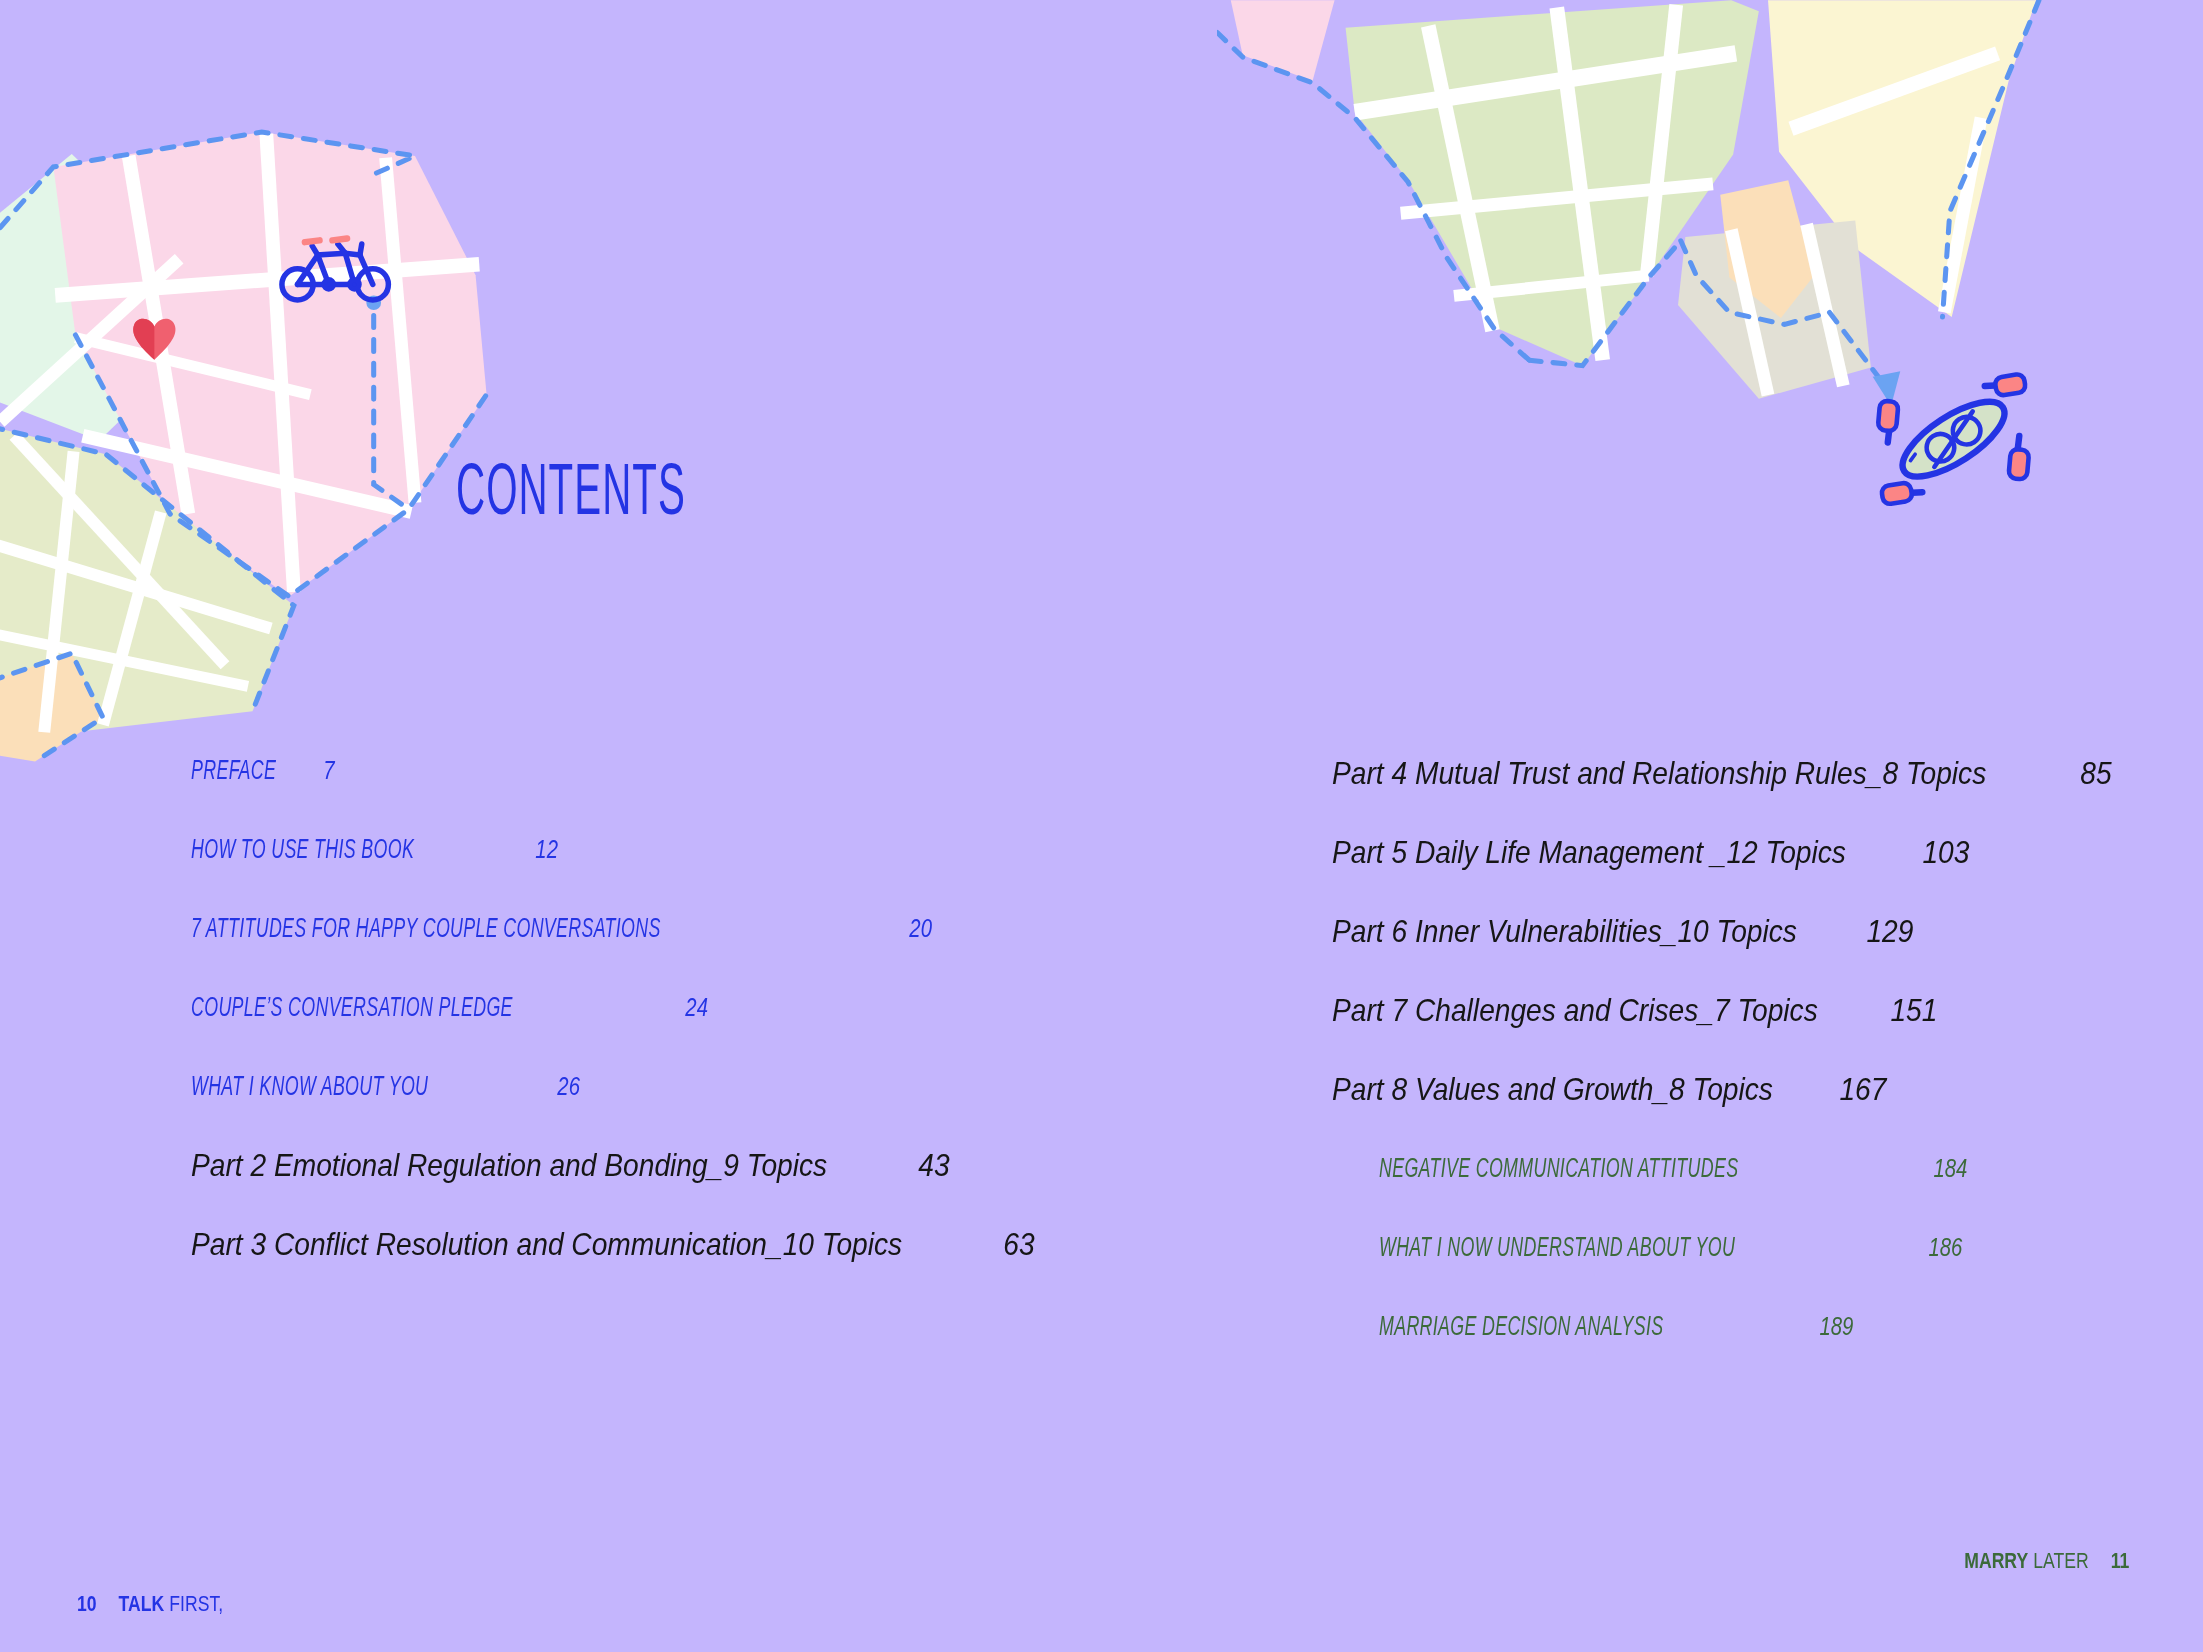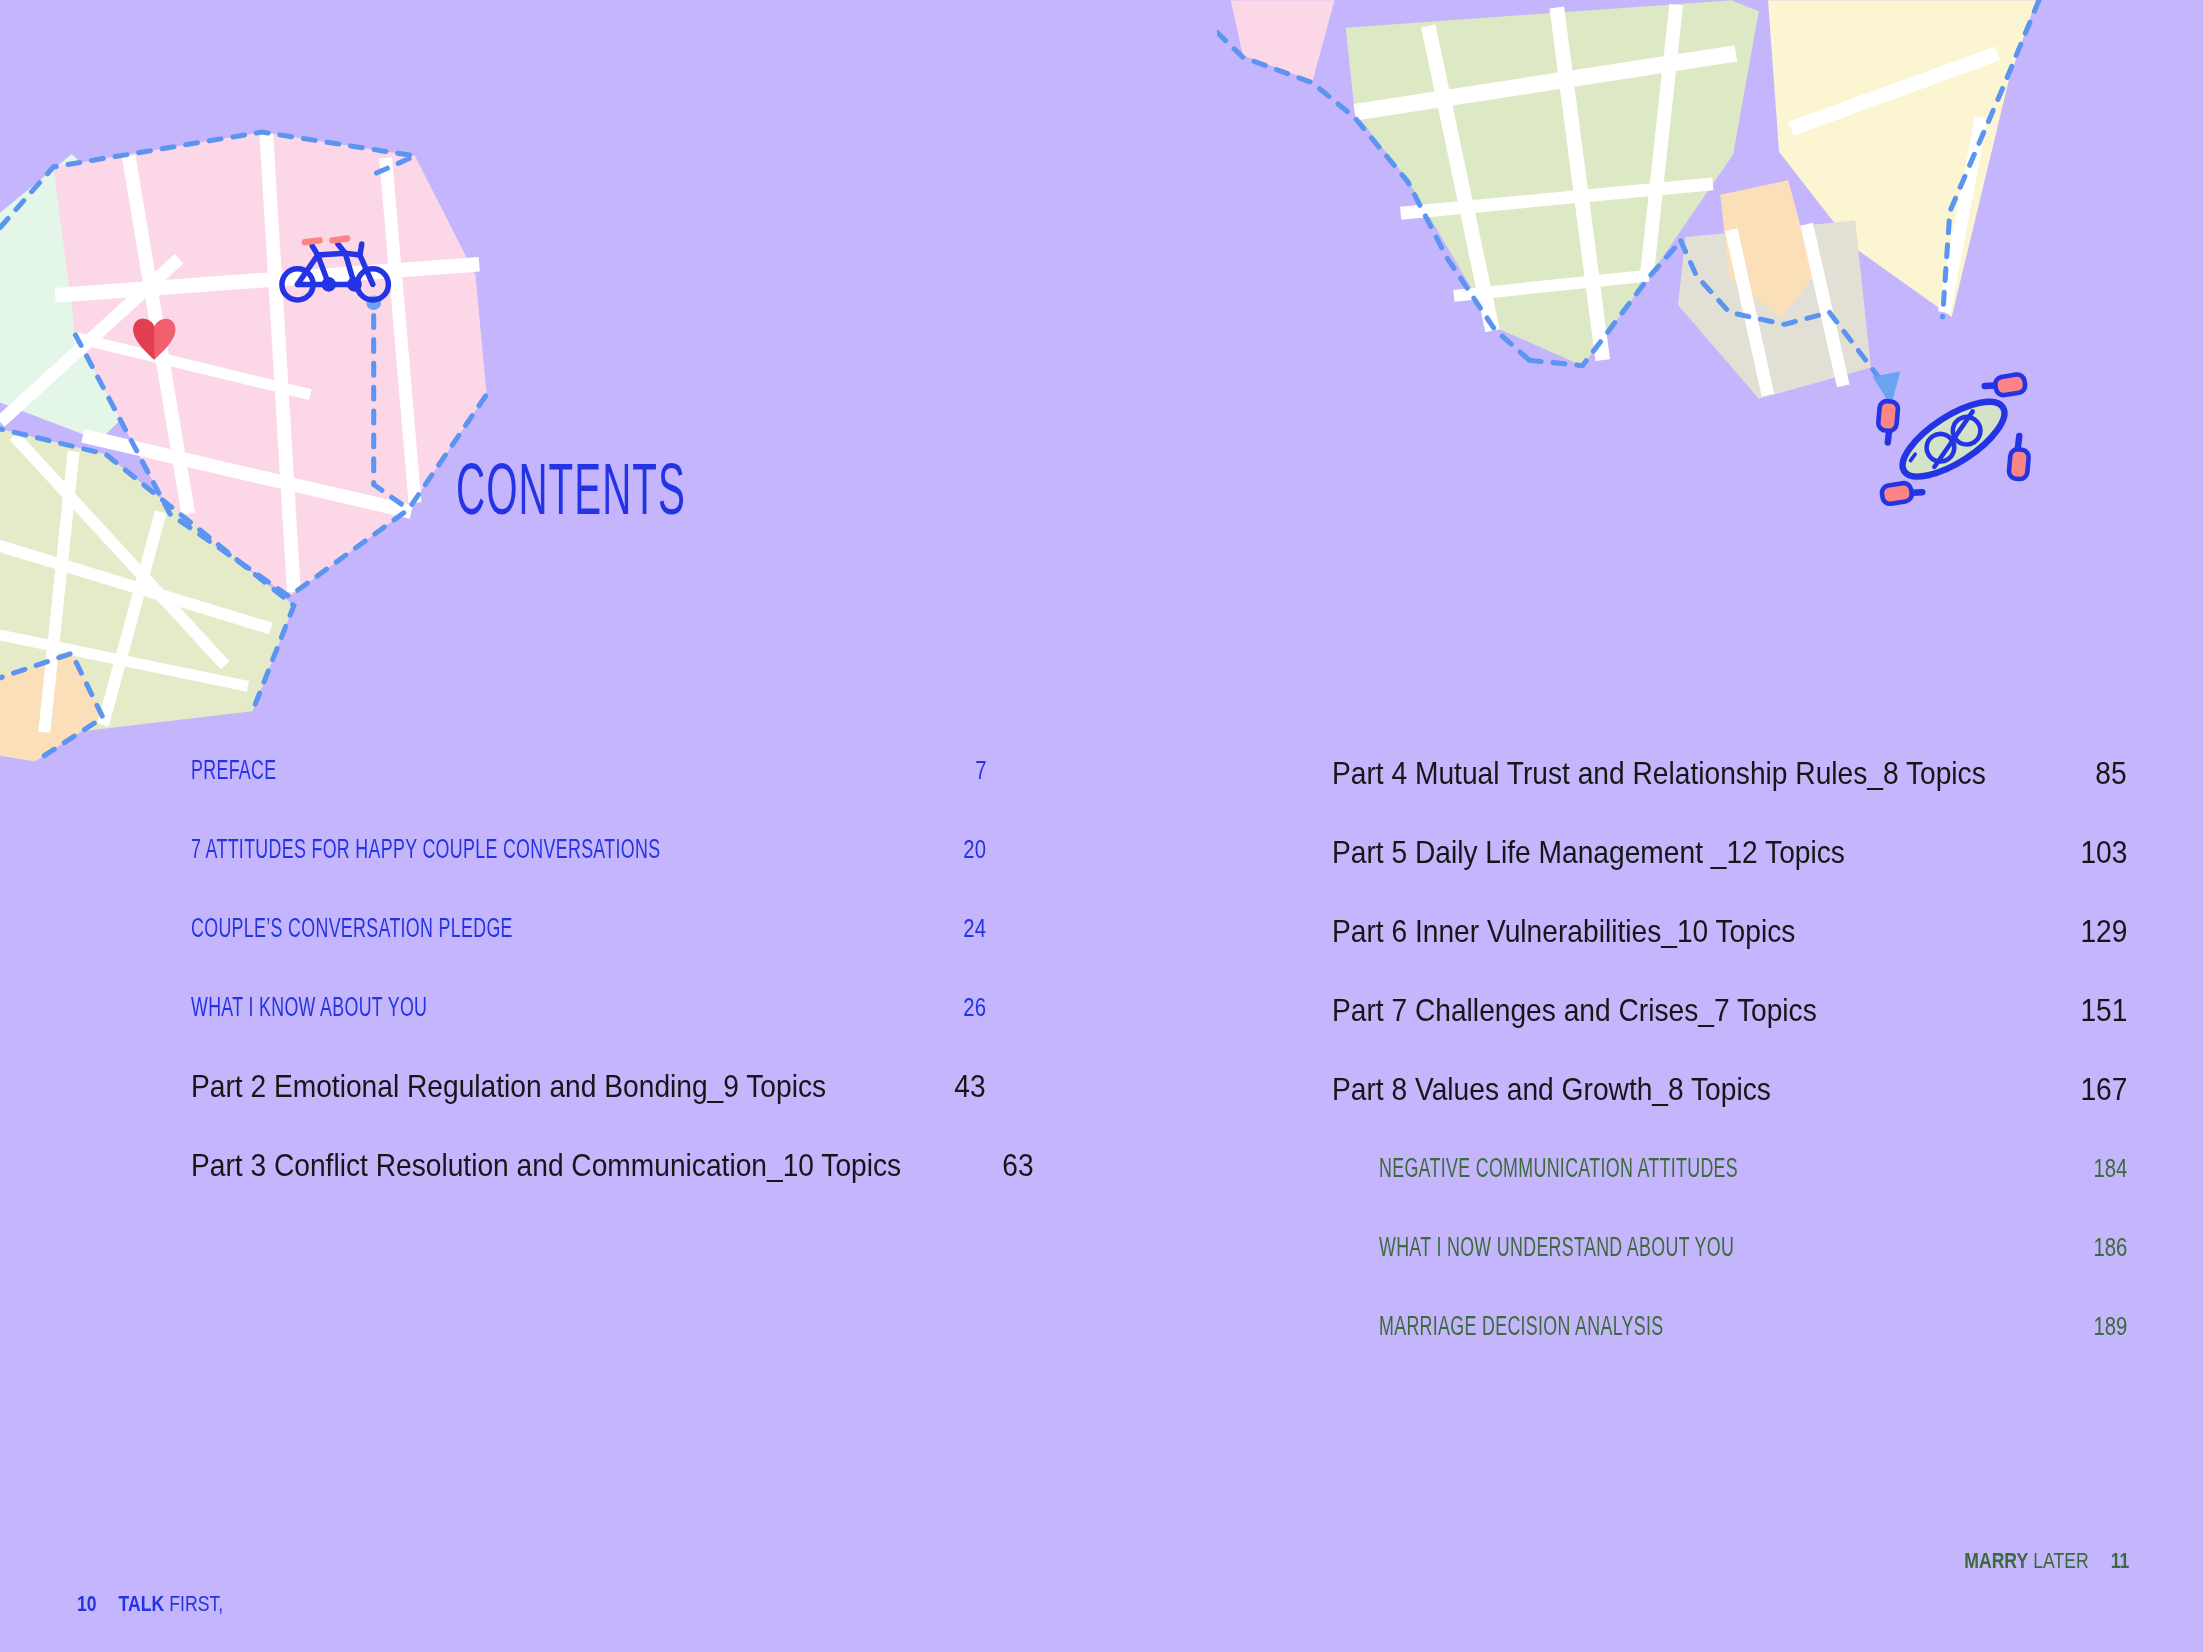--- a/index.html
+++ b/index.html
@@ -8,21 +8,21 @@
     font-family:"Liberation Sans","DejaVu Sans",sans-serif;
     --blue:#2434E4;--green:#3C6A3A;--ink:#161616;--dash:#5C95F1;
   }
   svg{display:block;}
   .map{position:absolute;}
   .page-title{position:absolute;left:456px;top:448px;color:var(--blue);font-size:72px;font-weight:400;white-space:nowrap;}
   .page-title .cond{display:inline-block;transform:scaleX(.56);transform-origin:left center;letter-spacing:1.8px;}
   .toc{position:absolute;display:flex;flex-direction:column;}
   .toc-left{left:191px;top:731px;width:795px;}
   .toc-right{left:1332px;top:734px;width:795px;}
-  .row{height:79px;display:flex;justify-content:space-between;align-items:center;white-space:nowrap;}
+  .row{height:79px;display:flex;justify-content:flex-start;align-items:center;white-space:nowrap;font-style:italic;}
   .lbl{display:inline-block;transform-origin:left center;}
   .num{display:inline-block;transform-origin:right center;}
   .front{color:var(--blue);}
   .front .lbl{font-size:27px;transform:scaleX(.66);letter-spacing:0.5px;}
   .front .num{font-size:26px;transform:scaleX(.78);}
   .back{color:var(--green);margin-left:47px;}
   .back .lbl{font-size:27px;transform:scaleX(.66);letter-spacing:0.5px;}
   .back .num{font-size:26px;transform:scaleX(.78);}
   .part{color:var(--ink);}
   .part .lbl{font-size:32px;transform:scaleX(.88);}
@@ -139,20 +139,24 @@
   <div class="page-title">
     <span class="cond">CONTENTS</span>
   </div>
 
   <div class="toc toc-left">
     <div class="row front">
       <span class="lbl">PREFACE</span>
       <span class="num">7</span>
     </div>
     <div class="row front">
+      <span class="lbl">HOW TO USE THIS BOOK</span>
+      <span class="num">12</span>
+    </div>
+    <div class="row front">
       <span class="lbl">7 ATTITUDES FOR HAPPY COUPLE CONVERSATIONS</span>
       <span class="num">20</span>
     </div>
     <div class="row front">
       <span class="lbl">COUPLE’S CONVERSATION PLEDGE</span>
       <span class="num">24</span>
     </div>
     <div class="row front">
       <span class="lbl">WHAT I KNOW ABOUT YOU</span>
       <span class="num">26</span>

